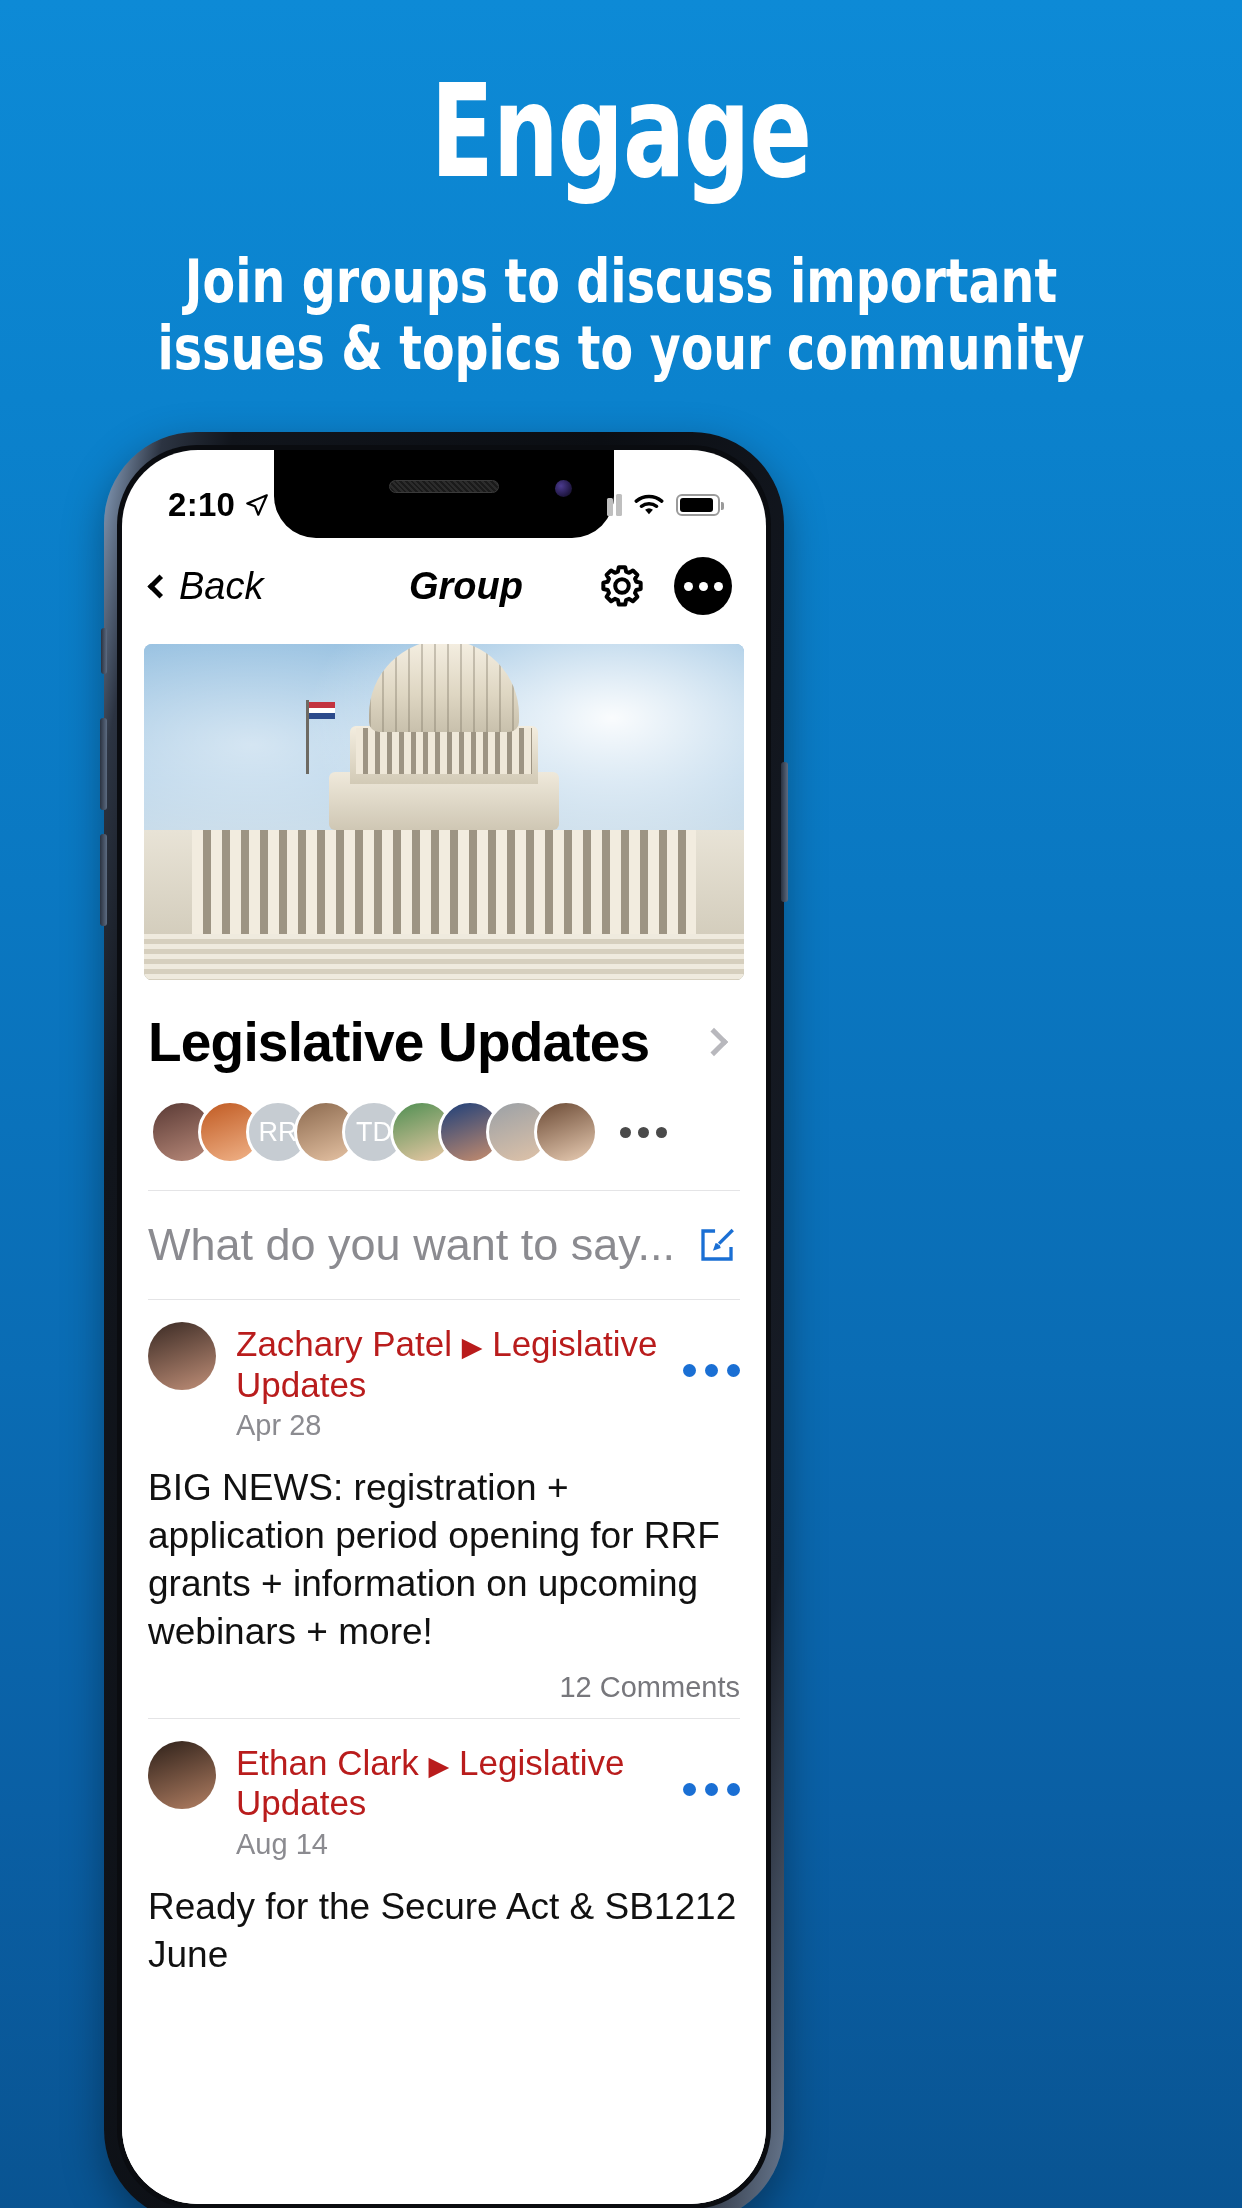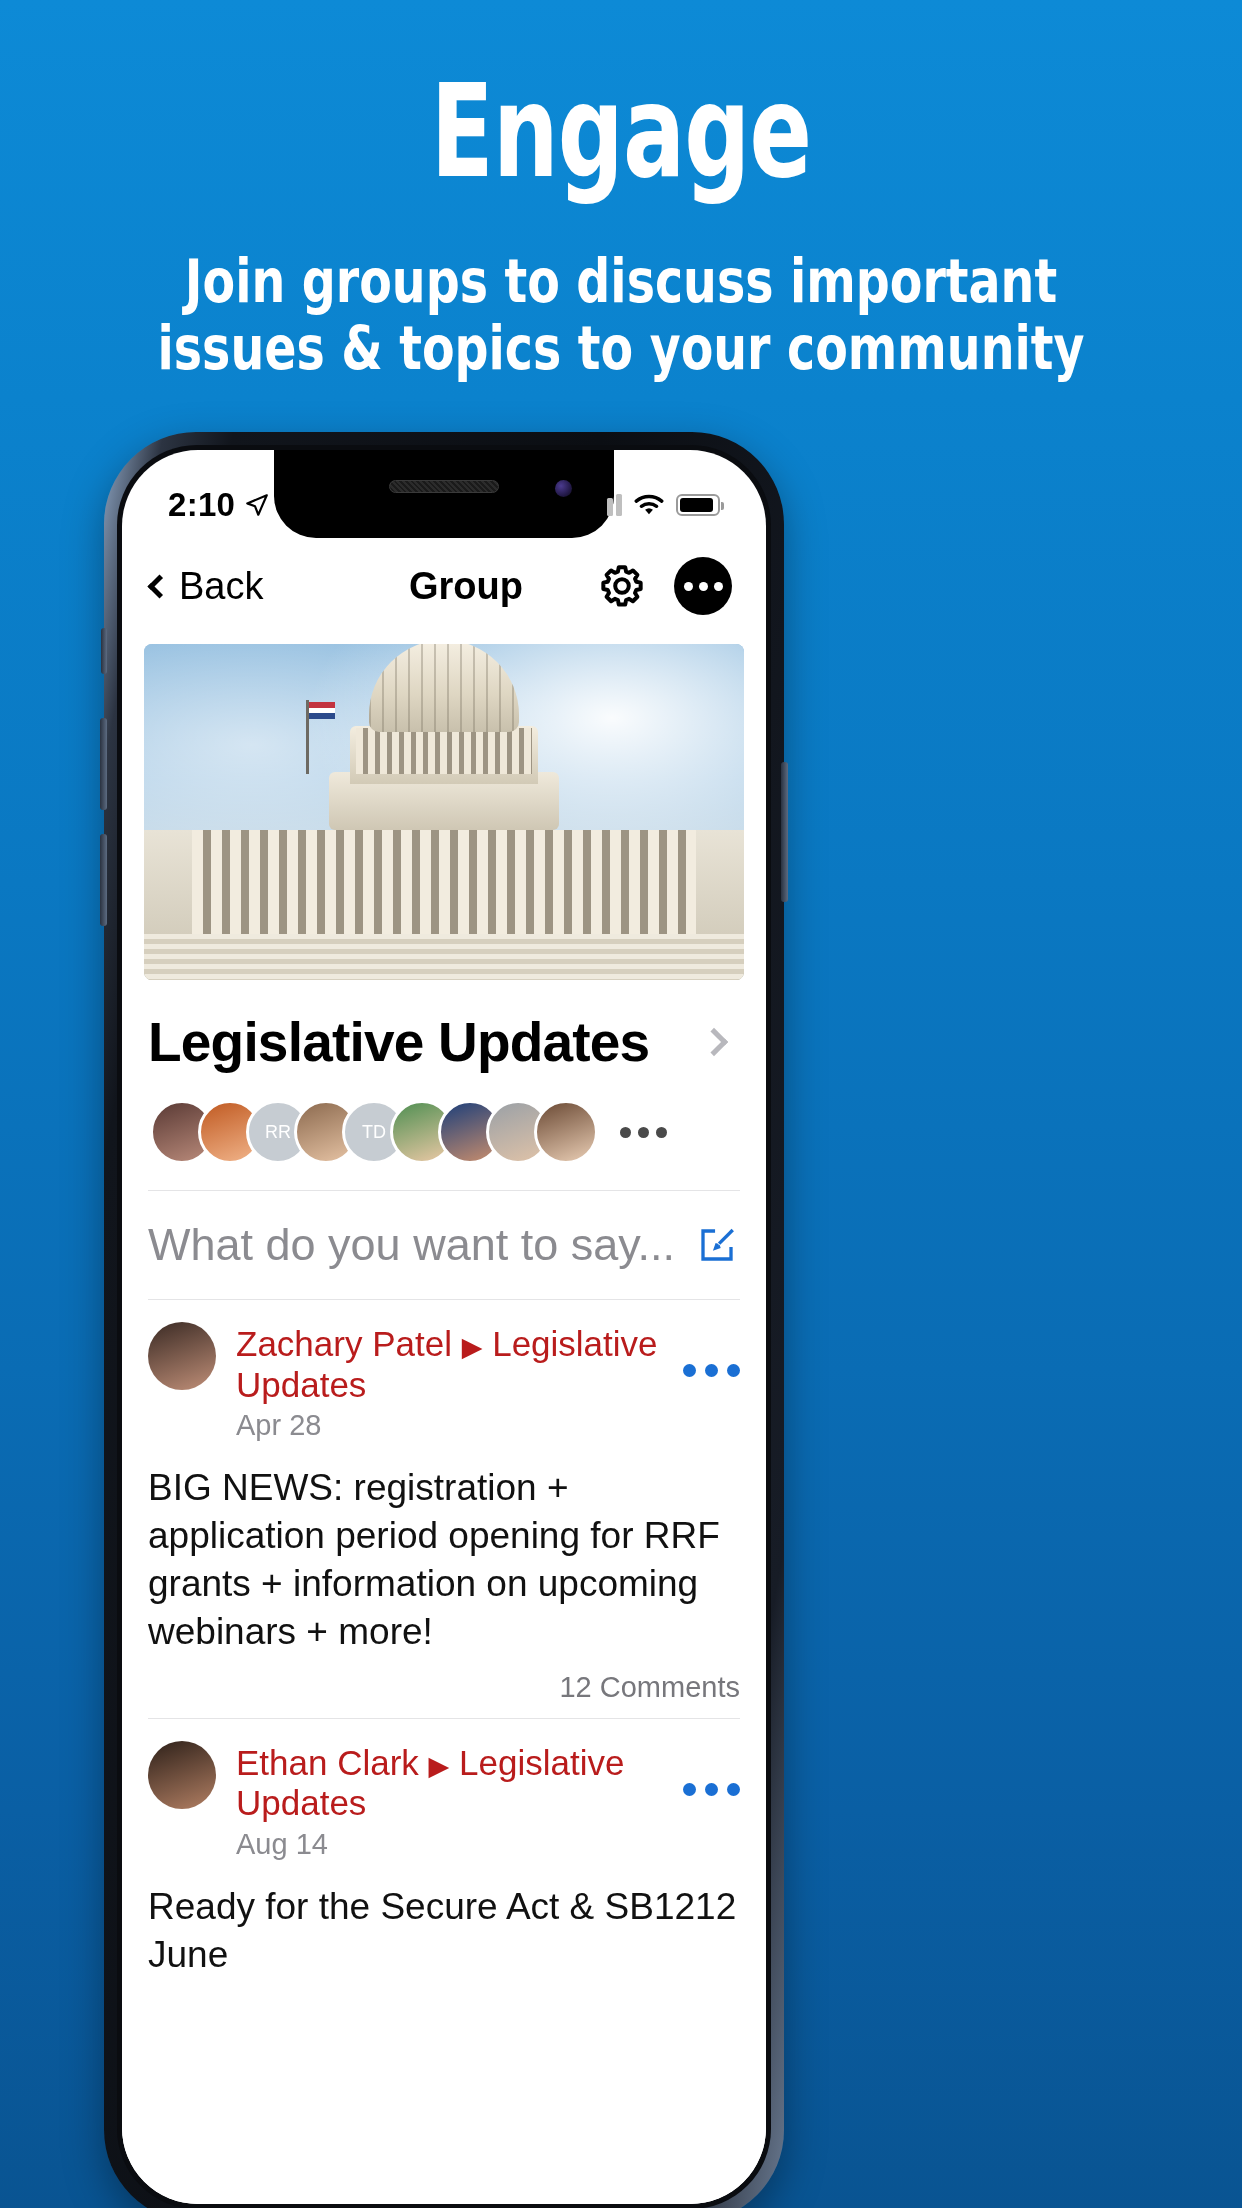--- a/index.html
+++ b/index.html
@@ -130,20 +130,21 @@
   .battery span { display: block; height: 100%; width: 92%; background: #000; border-radius: 3px; }
 
   
   .navbar {
     position: absolute; top: 88px; left: 0; right: 0;
     height: 96px;
     display: flex; align-items: center;
     padding: 0 34px 0 24px;
     background: #fff;
     z-index: 5;
+    font-style: italic;
   }
   .nav-back {
     display: flex; align-items: center; gap: 11px;
     font-size: 38px; color: #000; font-weight: 400;
   }
   .chev {
     width: 17px; height: 17px;
     border-left: 5px solid #000; border-bottom: 5px solid #000;
     transform: rotate(45deg); margin-left: 5px;
   }
@@ -179,21 +180,21 @@
   .chev-r {
     width: 20px; height: 20px; border-top: 5px solid #b8b8bd; border-right: 5px solid #b8b8bd;
     transform: rotate(45deg); margin-right: 16px;
   }
   .avatars { display: flex; align-items: center; padding: 26px 26px 0 28px; }
   .av {
     width: 64px; height: 64px; border-radius: 50%;
     margin-right: -16px; border: 3px solid #fff;
     background: #c6ccd2; overflow: hidden;
     display: flex; align-items: center; justify-content: center;
-    color: #fff; font-size: 18px; font-weight: 500; flex: 0 0 auto;
+    color: #fff; font-size: 27px; font-weight: 500; flex: 0 0 auto;
   }
   .av-dots { margin-left: 38px; display: flex; gap: 7px; }
   .av-dots b { width: 11px; height: 11px; border-radius: 50%; background: #4a4a4a; display: block; }
   .divider { height: 1px; background: #e4e4e6; margin: 26px 26px 0 26px; }
   .composer {
     display: flex; align-items: center; justify-content: space-between;
     padding: 28px 28px 28px 26px;
   }
   .composer-text { font-size: 45px; color: #8b8b90; }
   .compose-icon { width: 42px; height: 42px; }

